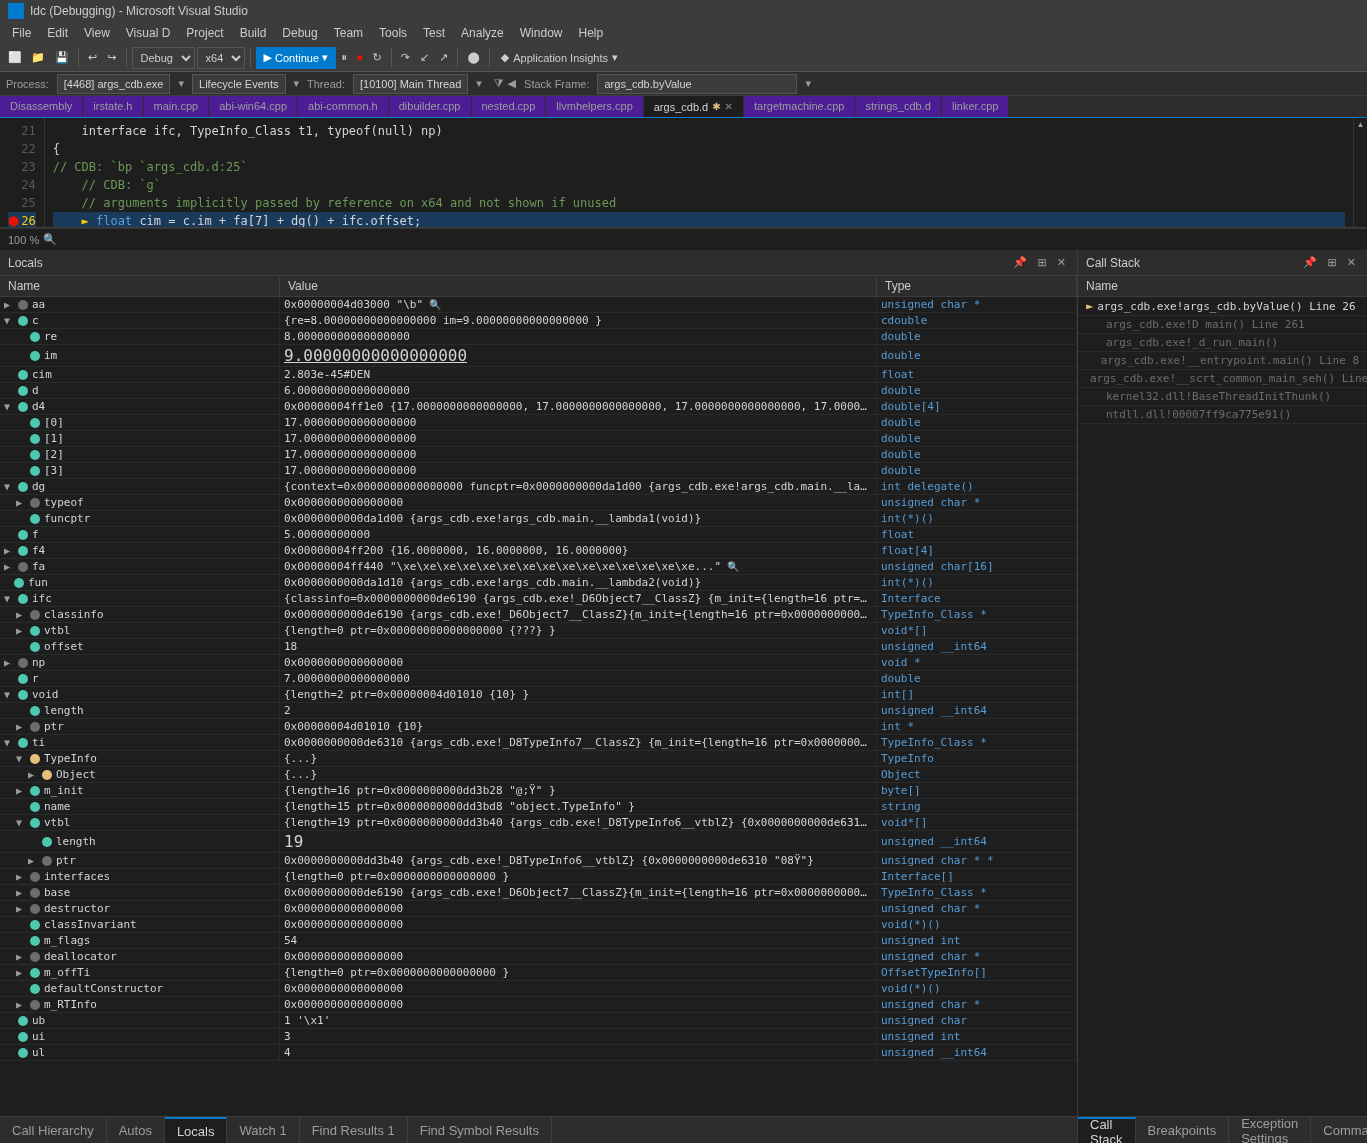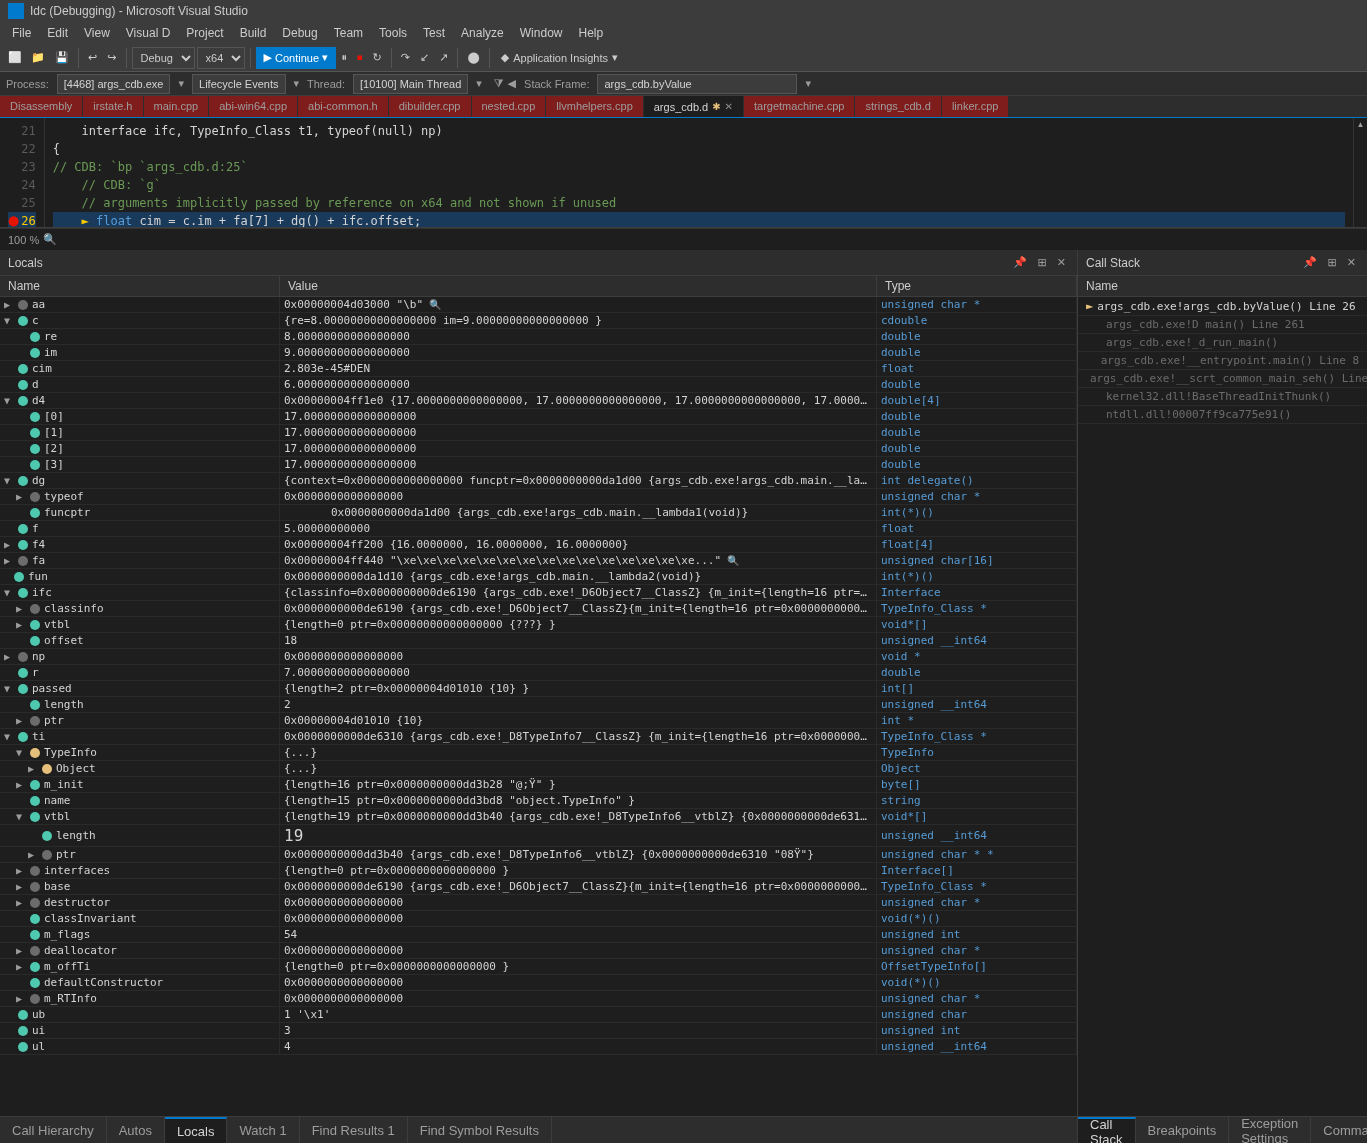--- a/index.html
+++ b/index.html
@@ -19,21 +19,21 @@
     .tb-dropdown { background: #3c3c3c; border: 1px solid #555; color: #cccccc; font-size: 11px; padding: 2px 4px; height: 22px; }
     .continue-btn { background: #007acc; color: white; border: none; padding: 2px 8px; font-size: 11px; cursor: pointer; display: flex; align-items: center; gap: 3px; height: 22px; }
     
     
     .process-bar { background: #2d2d2d; height: 24px; display: flex; align-items: center; padding: 0 6px; border-bottom: 1px solid #3d3d3d; gap: 8px; font-size: 11px; }
     .process-label { color: #9d9d9d; }
     .process-value { background: #3c3c3c; border: 1px solid #555; color: #d4d4d4; padding: 1px 6px; font-size: 11px; height: 20px; display: flex; align-items: center; }
     
     
     .tab-bar { background: #2d2d2d; height: 22px; display: flex; align-items: flex-end; overflow: hidden; border-bottom: 1px solid #007acc; }
-    .tab { padding: 3px 10px; font-size: 11px; color: #9d9d9d; background: #7f1d1d; border-right: 1px solid #2d2d2d; cursor: pointer; white-space: nowrap; display: flex; align-items: center; gap: 4px; height: 22px; }
+    .tab { padding: 3px 10px; font-size: 11px; color: #9d9d9d; background: #4c1d95; border-right: 1px solid #2d2d2d; cursor: pointer; white-space: nowrap; display: flex; align-items: center; gap: 4px; height: 22px; }
     .tab.active { background: #1e1e1e; color: #d4d4d4; border-top: 1px solid #007acc; }
     .tab .close { opacity: 0.6; font-size: 10px; }
     
     
     .code-area { background: #1e1e1e; height: 110px; overflow: hidden; border-bottom: 1px solid #3d3d3d; display: flex; }
     .line-numbers { background: #1e1e1e; padding: 4px 8px; color: #5a5a5a; font-family: 'Consolas', monospace; font-size: 12px; line-height: 18px; min-width: 35px; text-align: right; border-right: 1px solid #333; }
     .code-content { flex: 1; padding: 4px 8px; font-family: 'Consolas', monospace; font-size: 12px; line-height: 18px; overflow: hidden; }
     .code-line { white-space: pre; color: #d4d4d4; }
     .code-line .comment { color: #6a9955; }
     .code-line .keyword { color: #569cd6; }
@@ -280,21 +280,21 @@
         <span style="color:#569cd6;">double</span>
       </div>
     </div>
           <div class="locals-row">
       <div class="locals-cell name" style="padding-left:16px;">
         <span class="expand-btn"></span>
         <span style="width:10px;height:10px;border-radius:50%;background:#4ec9b0;display:inline-block;flex-shrink:0;"></span>
         <span style="color:#d4d4d4;">im</span>
       </div>
       <div class="locals-cell">
-        <span style="font-family:Consolas,monospace;font-size:11px;color:#d4d4d4;overflow:hidden;text-overflow:ellipsis;white-space:nowrap;">9.00000000000000000</span>
+        <span style="font-family:Consolas,monospace;font-size:16px;color:#d4d4d4;overflow:hidden;text-overflow:ellipsis;white-space:nowrap;text-decoration:underline;">9.00000000000000000</span>
 
       </div>
       <div class="locals-cell">
         <span style="color:#569cd6;">double</span>
       </div>
     </div>
           <div class="locals-row">
       <div class="locals-cell name" style="padding-left:4px;">
         <span class="expand-btn"></span>
         <span style="width:10px;height:10px;border-radius:50%;background:#4ec9b0;display:inline-block;flex-shrink:0;"></span>
@@ -420,21 +420,21 @@
         <span style="color:#569cd6;">unsigned char *</span>
       </div>
     </div>
           <div class="locals-row">
       <div class="locals-cell name" style="padding-left:16px;">
         <span class="expand-btn"></span>
         <span style="width:10px;height:10px;border-radius:50%;background:#4ec9b0;display:inline-block;flex-shrink:0;"></span>
         <span style="color:#d4d4d4;">funcptr</span>
       </div>
       <div class="locals-cell">
-        <span style="font-family:Consolas,monospace;font-size:11px;color:#d4d4d4;overflow:hidden;text-overflow:ellipsis;white-space:nowrap;margin-left:47px;">0x0000000000da1d00 {args_cdb.exe!args_cdb.main.__lambda1(void)}</span>
+        <span style="font-family:Consolas,monospace;font-size:11px;color:#d4d4d4;overflow:hidden;text-overflow:ellipsis;white-space:nowrap;">0x0000000000da1d00 {args_cdb.exe!args_cdb.main.__lambda1(void)}</span>
 
       </div>
       <div class="locals-cell">
         <span style="color:#569cd6;">int(*)()</span>
       </div>
     </div>
           <div class="locals-row">
       <div class="locals-cell name" style="padding-left:4px;">
         <span class="expand-btn"></span>
         <span style="width:10px;height:10px;border-radius:50%;background:#4ec9b0;display:inline-block;flex-shrink:0;"></span>
@@ -571,21 +571,21 @@
 
       </div>
       <div class="locals-cell">
         <span style="color:#569cd6;">double</span>
       </div>
     </div>
           <div class="locals-row">
       <div class="locals-cell name" style="padding-left:4px;">
         <span class="expand-btn">▼</span>
         <span style="width:10px;height:10px;border-radius:50%;background:#4ec9b0;display:inline-block;flex-shrink:0;"></span>
-        <span style="color:#d4d4d4;">passed</span>
+        <span style="color:#d4d4d4;">void</span>
       </div>
       <div class="locals-cell">
         <span style="font-family:Consolas,monospace;font-size:11px;color:#d4d4d4;overflow:hidden;text-overflow:ellipsis;white-space:nowrap;">{length=2 ptr=0x00000004d01010 {10} }</span>
 
       </div>
       <div class="locals-cell">
         <span style="color:#569cd6;">int[]</span>
       </div>
     </div>
           <div class="locals-row">

